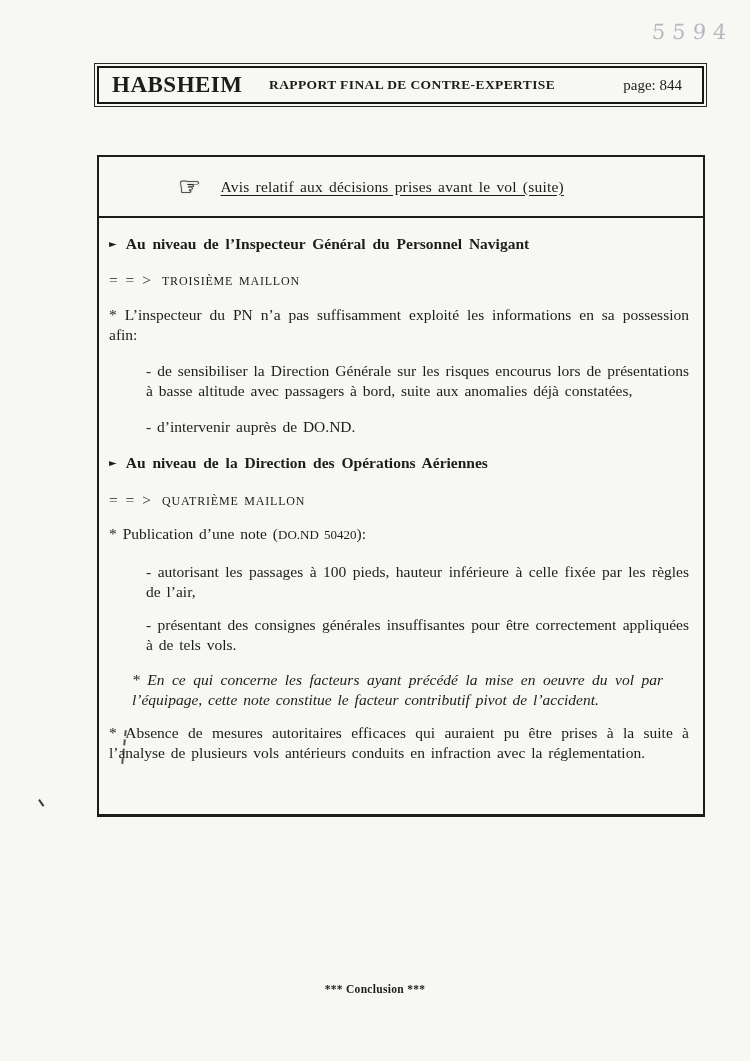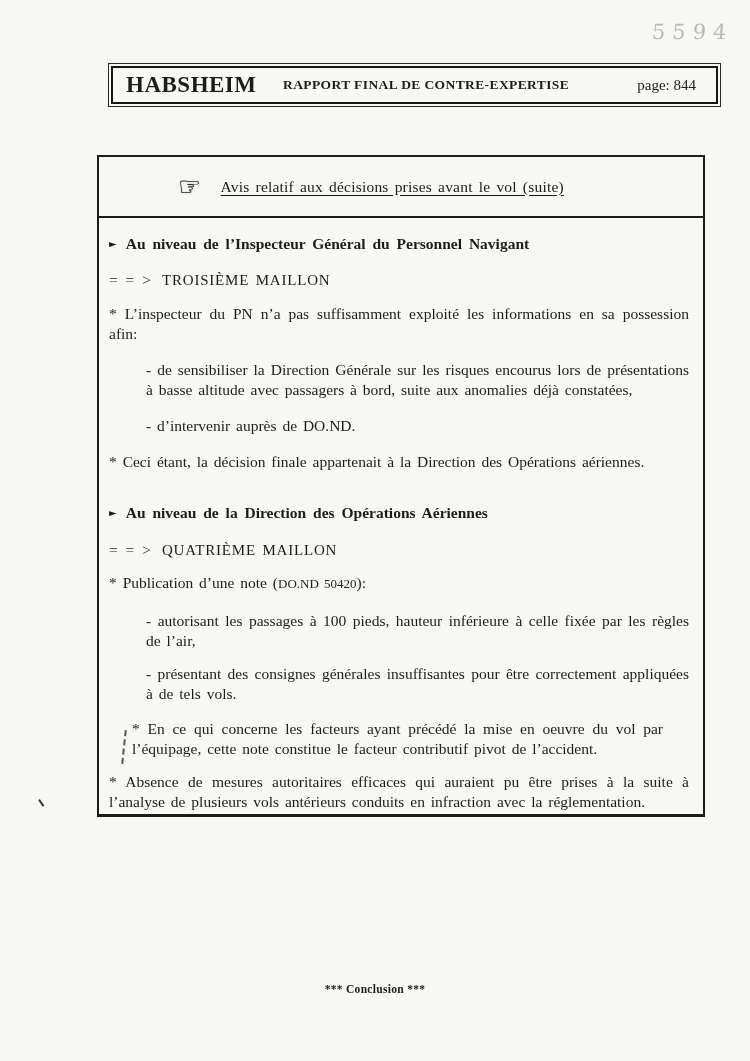--- a/index.html
+++ b/index.html
@@ -20,21 +20,21 @@
     font-size: 21px;
     letter-spacing: 7px;
     color: #7e8694;
     opacity: .55;
     transform: skewX(-4deg);
   }
 
   
   .header-box {
     position: absolute;
-    left: 111px; top: 66px;
+    left: 97px; top: 66px;
     width: 607px; height: 38px;
     border: 2px solid #161616;
     box-shadow: 0 0 0 2px #f7f7f4, 0 0 0 3px #2a2a2a;
     background: #f7f7f4;
     display: flex;
     align-items: center;
   }
   .brand {
     font-size: 23px;
     font-weight: bold;
@@ -104,27 +104,27 @@
   .bullet {
     display: inline-block;
     font-family: "DejaVu Sans", sans-serif;
     font-size: 10px;
     vertical-align: 2px;
     margin-right: 9px;
   }
   .maillon-row { text-align: left !important; }
   .maillon-prefix { font-size: 15.5px; letter-spacing: 1px; }
   .maillon-label {
-    font-size: 15px;
+    font-size: 12px;
     letter-spacing: .8px;
     margin-left: 10px;
   }
   .ref-small { font-size: 13px; }
   .sub { margin-left: 37px; }
-  .nested { margin-left: 23px; margin-right: 26px; }
+  .nested { margin-left: 23px; margin-right: 26px; font-style: italic; }
 
   
   .b1  { margin-bottom: 16px; }
   .b2  { margin-bottom: 14px; }
   .b3  { margin-bottom: 16px; }
   .b4  { margin-bottom: 16px; }
   .b5  { margin-bottom: 16px; }
   .b6  { margin-bottom: 31px; }
   .b7  { margin-bottom: 17px; }
   .b8  { margin-bottom: 13px; }
@@ -188,21 +188,20 @@
     <p class="maillon-row b2">
       <span class="maillon-prefix">= = &gt;</span><span class="maillon-label">TROISIÈME MAILLON</span>
     </p>
 
     <p class="b3">* L’inspecteur du PN n’a pas suffisamment exploité les informations en sa possession afin:</p>
 
     <p class="sub b4">- de sensibiliser la Direction Générale sur les risques encourus lors de présentations à basse altitude avec passagers à bord, suite aux anomalies déjà constatées,</p>
 
     <p class="sub b5">- d’intervenir auprès de DO.ND.</p>
 
-    <p class="b6">* Ceci étant, la décision finale appartenait à la Direction des Opérations aériennes.</p>
 
     <p class="h b7">
       <span class="bullet">►</span><span>Au niveau de la Direction des Opérations Aériennes</span>
     </p>
 
     <p class="maillon-row b8">
       <span class="maillon-prefix">= = &gt;</span><span class="maillon-label">QUATRIÈME MAILLON</span>
     </p>
 
     <p class="b9">

